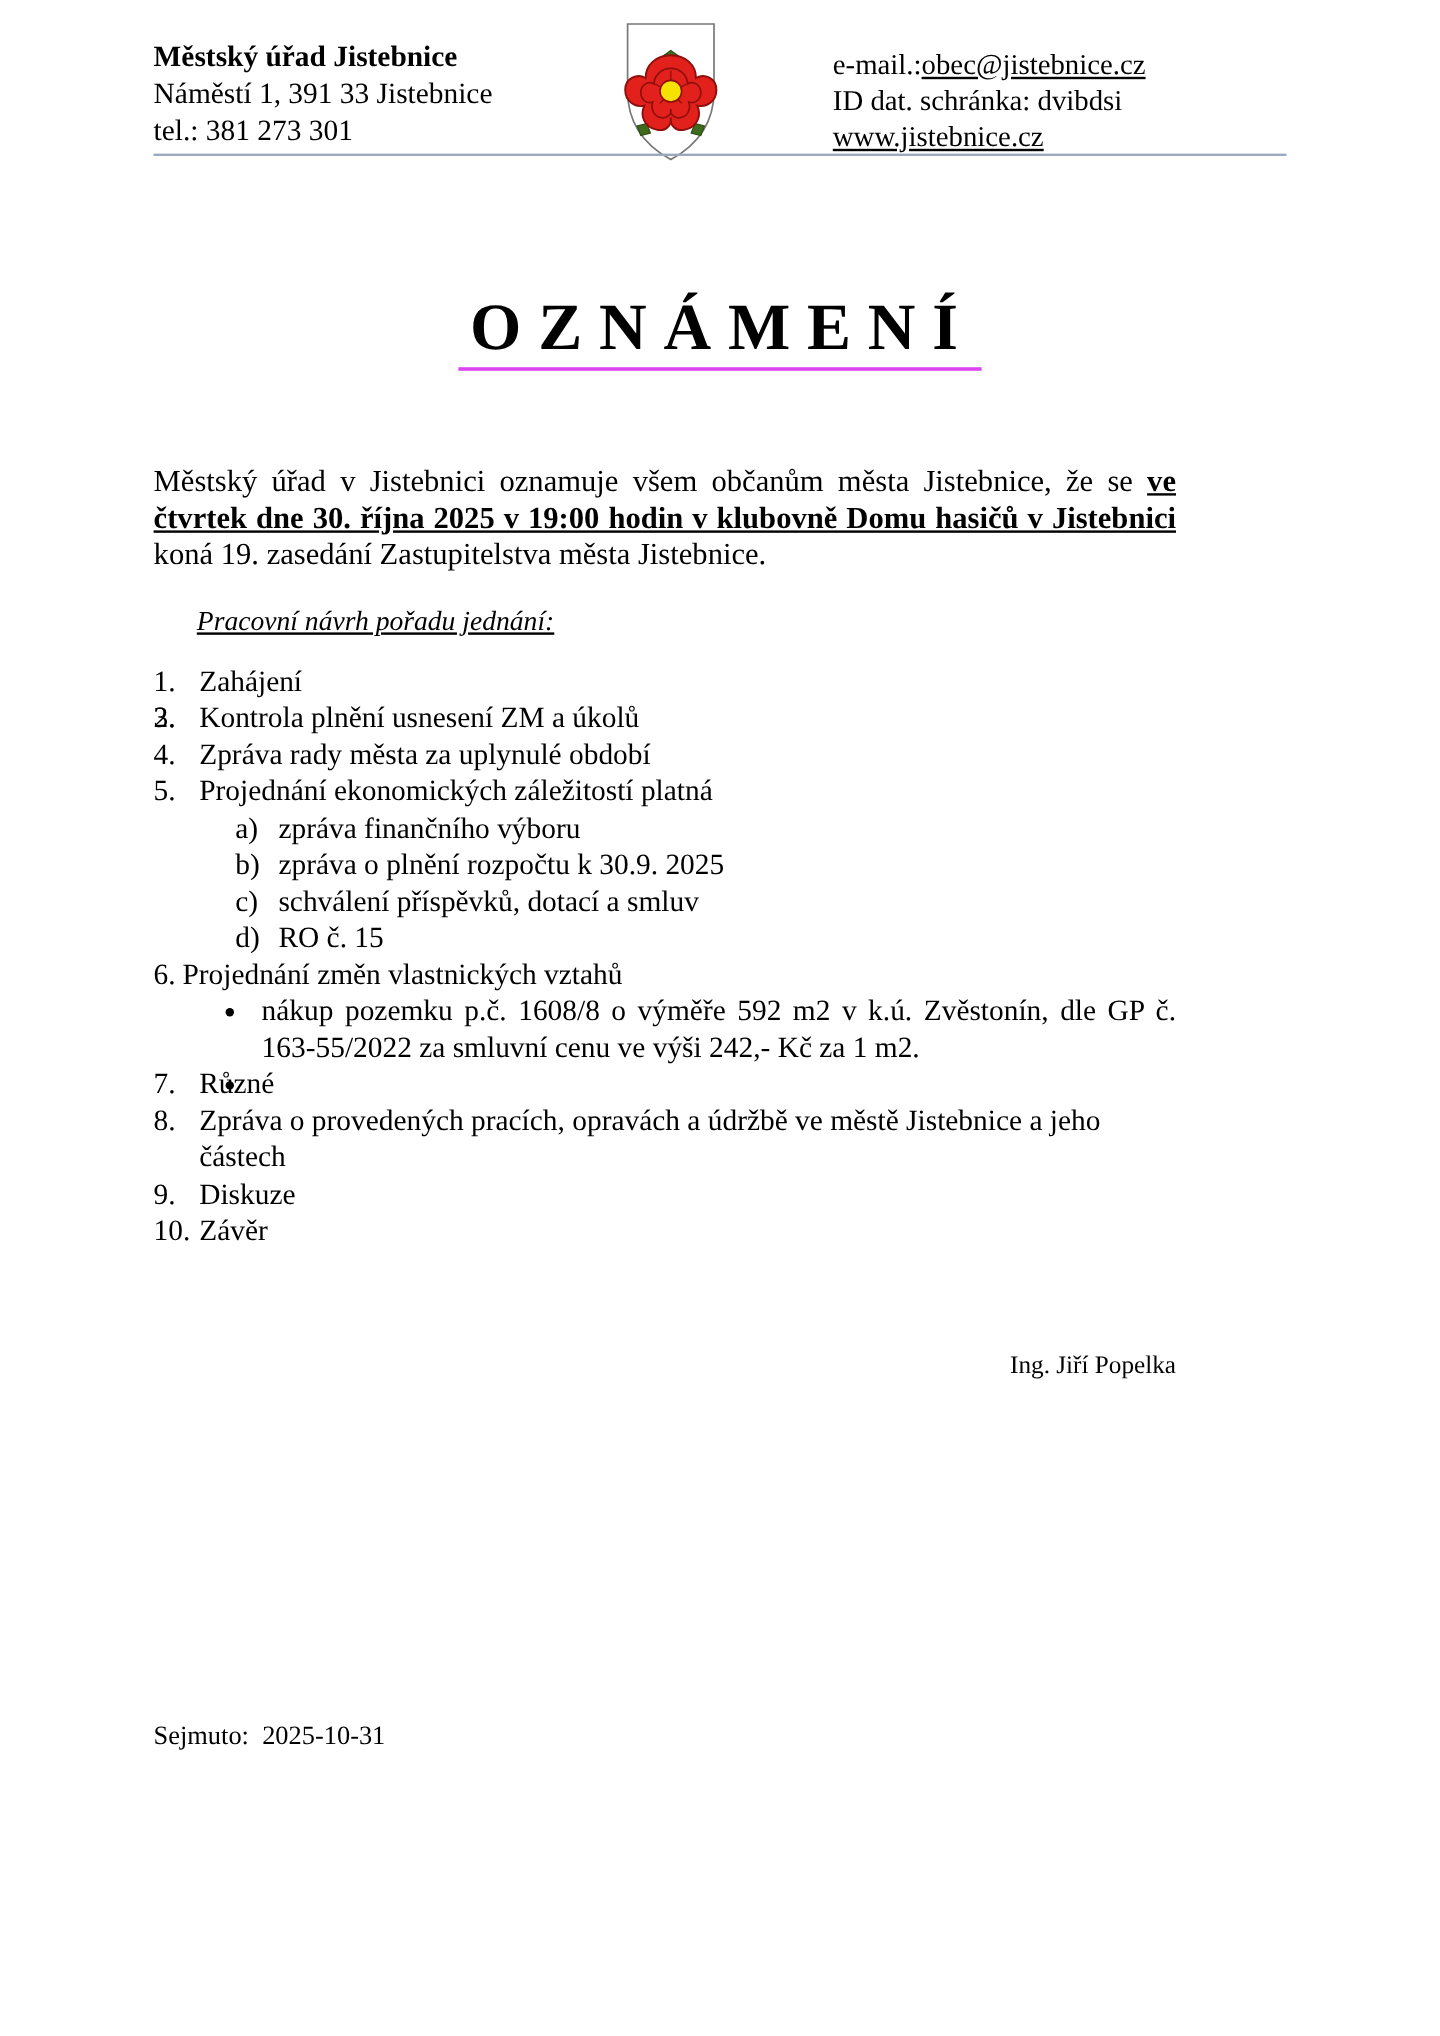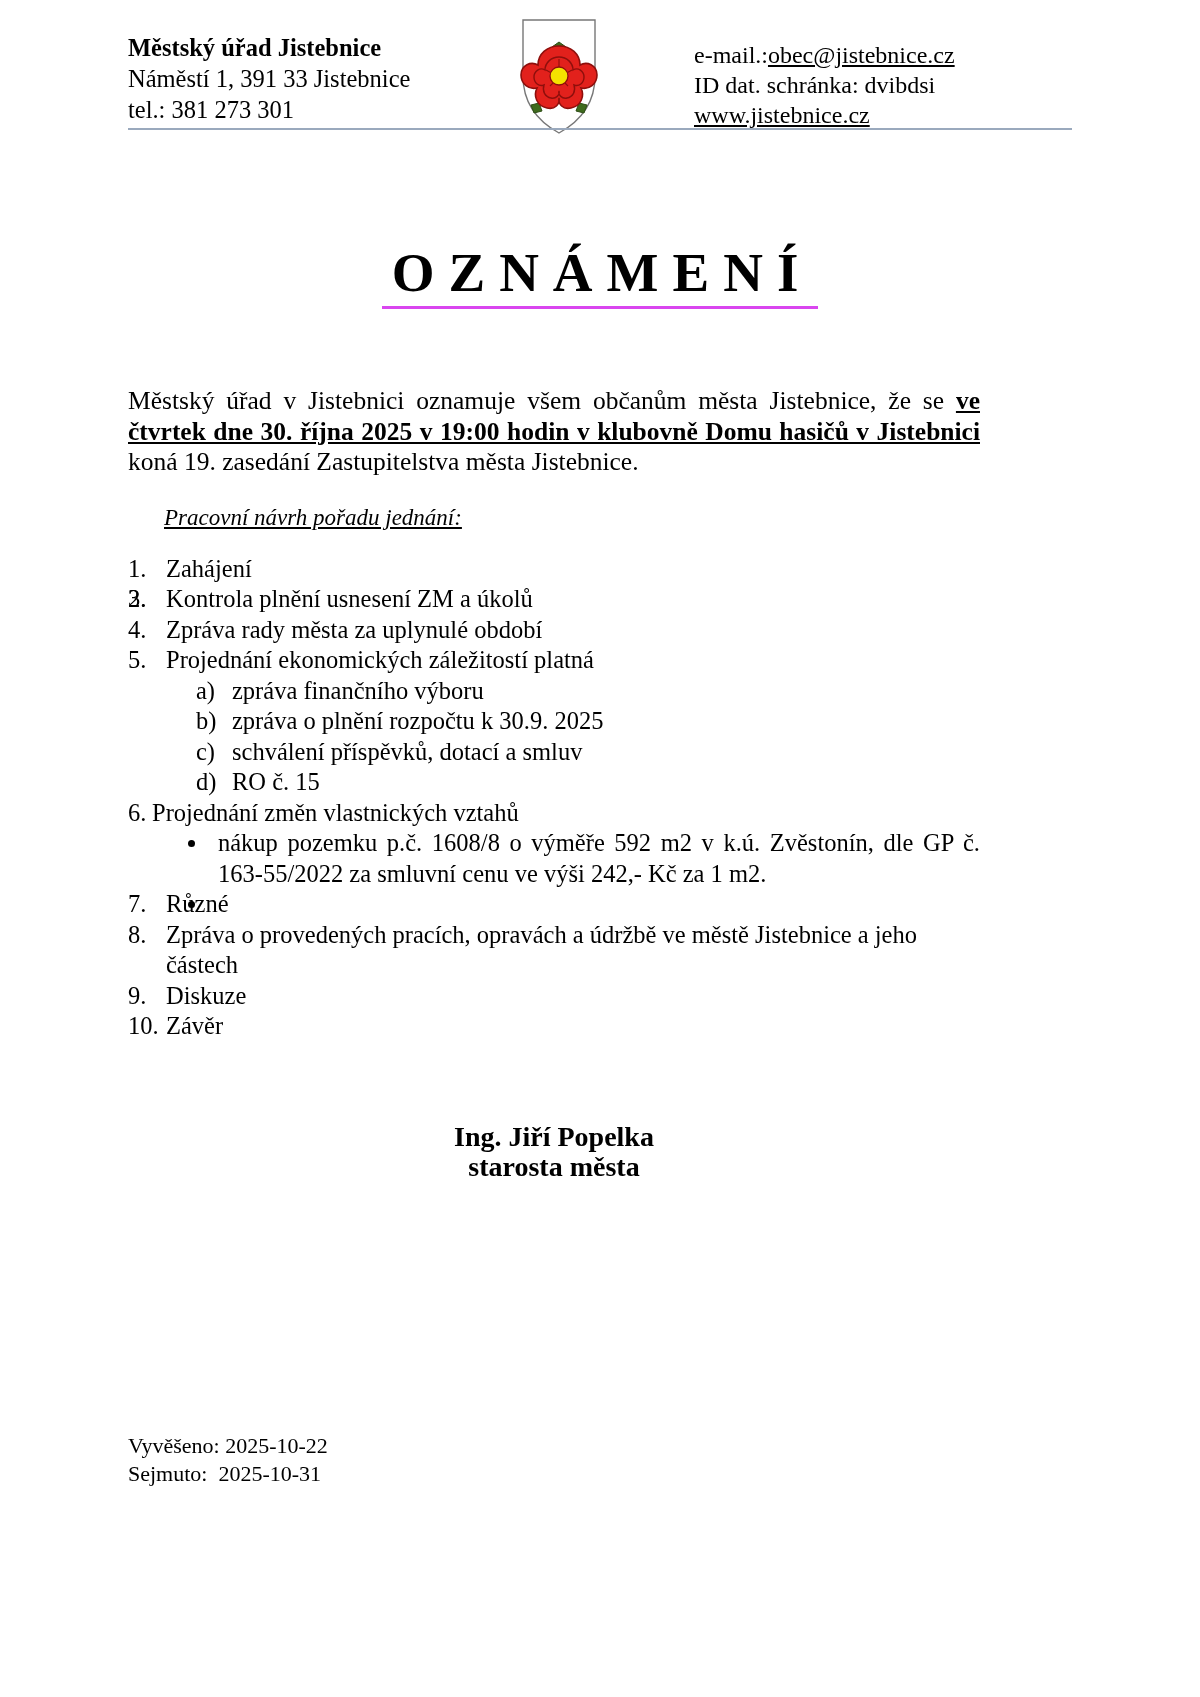--- a/index.html
+++ b/index.html
@@ -62,21 +62,21 @@
     position:relative;font-size:24.5px;line-height:30.5px;
     padding-left:66px;text-align:justify;
   }
   .bullets > li > .dot{
     position:absolute;left:36px;top:12px;width:7px;height:7px;
     background:#000;border-radius:50%;
   }
 
   
   .sign{position:absolute;left:128px;top:1122px;width:852px;text-align:right;}
-  .sign .l{font-size:28px;font-weight:bold;line-height:30px;text-align:center;}
+  .sign .l{font-size:21px;font-weight:normal;line-height:30px;}
 
   
   .footer{position:absolute;left:128px;top:1432px;width:500px;}
   .footer .l{font-size:22px;line-height:28px;white-space:pre;}
 </style>
 </head>
 <body>
 
 <div class="page">
 
@@ -156,21 +156,19 @@
       </li>
       <li><span class="num">7.</span><span>Různé</span></li>
       <li><span class="num">8.</span><span>Zpráva o provedených pracích, opravách a údržbě ve městě Jistebnice a jeho částech</span></li>
       <li><span class="num">9.</span><span>Diskuze</span></li>
       <li><span class="num">10.</span><span>Závěr</span></li>
     </ul>
   </div>
 
   <div class="sign">
     <div class="l">Ing. Jiří Popelka</div>
-    <div class="l">starosta města</div>
   </div>
 
   <div class="footer">
-    <div class="l">Vyvěšeno: 2025-10-22</div>
     <div class="l">Sejmuto:  2025-10-31</div>
   </div>
 
 </div>
 
 </body></html>

